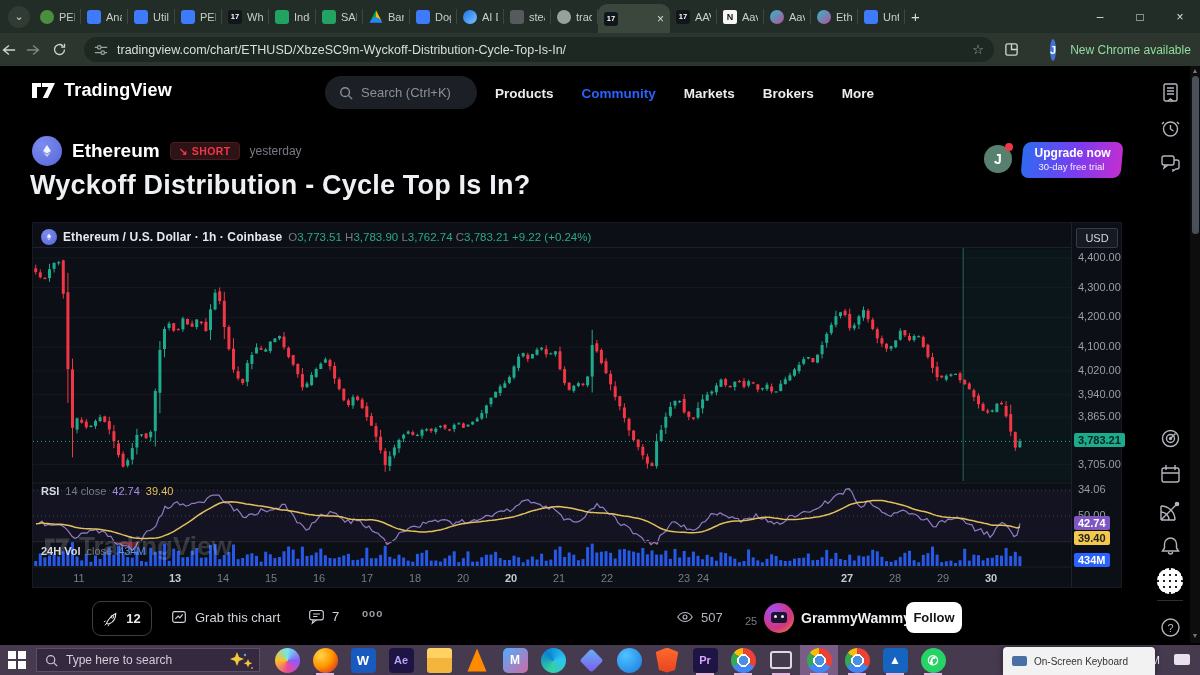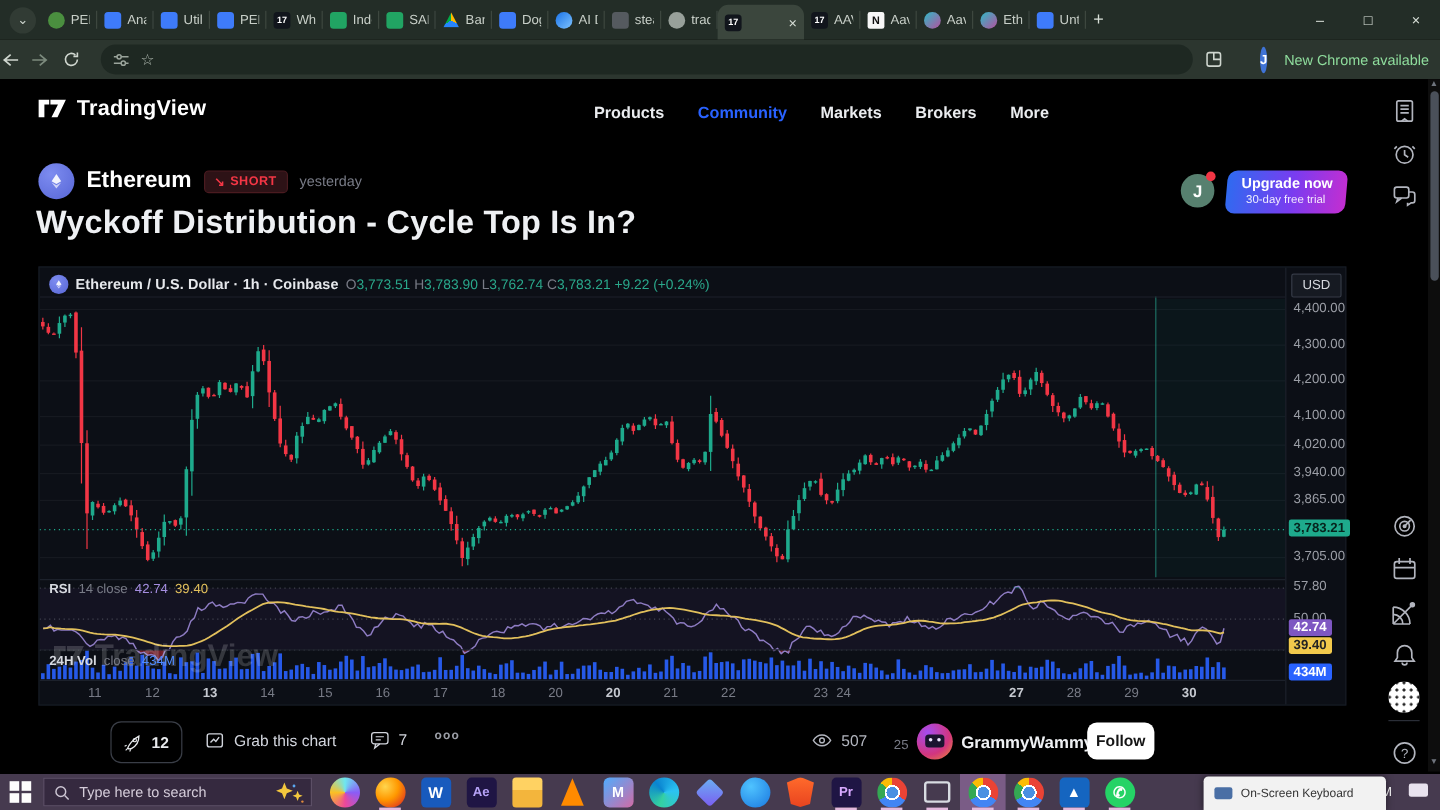--- a/index.html
+++ b/index.html
@@ -250,20 +250,21 @@
         </svg>
       </span>
     <div id="urlpill">
       <span style="margin-right:9px;">
         <svg width="14" height="14" viewBox="0 0 16 16">
             <path d="M1 5h14M1 11h14" stroke="#9aa49b" stroke-width="1.4"></path>
             <circle cx="6" cy="5" r="2" fill="#1e2822" stroke="#9aa49b" stroke-width="1.4"></circle>
             <circle cx="10" cy="11" r="2" fill="#1e2822" stroke="#9aa49b" stroke-width="1.4"></circle>
           </svg>
         </span>
+      <span class="url">tradingview.com/chart/ETHUSD/XbzeSC9m-Wyckoff-Distribution-Cycle-Top-Is-In/</span>
       <span class="gray-ic">☆</span>
     </div>
     <span class="navbtn" style="margin-left:10px;">
       <svg width="15" height="15" viewBox="0 0 16 16">
           <rect x="2" y="2" width="12" height="12" rx="2" stroke="#cfd6cf" stroke-width="1.4" fill="none"></rect>
           <path d="M8 2v6h6" stroke="#cfd6cf" stroke-width="1.4" fill="none"></path>
         </svg>
       </span>
     <span style="width:1px;height:16px;background:#4a544c;margin-left:8px;"></span>
     <div id="profile-dot">J</div>
@@ -271,20 +272,27 @@
     <span class="navbtn" style="color:#8fdd9d;font-size:13px;">⋮</span>
   </div>
 
   <div id="tvheader">
     <div id="tvlogo">
       <svg width="24" height="15" viewBox="0 0 24 15">
           <path d="M0 0h9v4H5v11H0z" fill="#fff"></path>
           <path d="M10 0h13l-7.2 15h-5l5.5-11H10z" fill="#fff"></path>
         </svg>
       <span>TradingView</span>
+    </div>
+    <div id="tvsearch">
+      <svg width="14" height="14" viewBox="0 0 16 16">
+          <circle cx="7" cy="7" r="5" stroke="#8a8f99" stroke-width="1.6" fill="none"></circle>
+          <path d="M11 11l4 4" stroke="#8a8f99" stroke-width="1.6"></path>
+        </svg>
+      <span>Search (Ctrl+K)</span>
     </div>
     <div id="tvnav">
         <span class="nav-item">Products</span>
         <span class="nav-item hl">Community</span>
         <span class="nav-item">Markets</span>
         <span class="nav-item">Brokers</span>
         <span class="nav-item">More</span>
       </div>
     <div id="tv-avatar">
         <span>J</span>
@@ -1048,21 +1056,21 @@
     <div id="axis-col">
       <div id="usd-btn">USD</div>
     <div class="tick" style="top: 27.9231px;">4,400.00</div>
         <div class="tick" style="top: 57.6667px;">4,300.00</div>
         <div class="tick" style="top: 87.4103px;">4,200.00</div>
         <div class="tick" style="top: 117.154px;">4,100.00</div>
         <div class="tick" style="top: 140.949px;">4,020.00</div>
         <div class="tick" style="top: 164.744px;">3,940.00</div>
         <div class="tick" style="top: 187.051px;">3,865.00</div>
         <div class="tick" style="top: 234.641px;">3,705.00</div>
-        <div class="tick" style="top: 260.167px;">57.80</div>
+        <div class="tick" style="top: 260.167px;">34.06</div>
         <div class="tick" style="top: 286px;">50.00</div>
         <div class="badge" style="top: 210.379px; background: rgb(30, 170, 140); color: rgb(6, 37, 30);">3,783.21</div>
         <div class="badge" style="top: 292.502px; background: rgb(126, 87, 194); color: rgb(255, 255, 255);">42.74</div>
         <div class="badge" style="top: 307.502px; background: rgb(242, 201, 76); color: rgb(35, 35, 35);">39.40</div>
         <div class="badge" style="top: 330px; background: rgb(41, 98, 255); color: rgb(255, 255, 255);">434M</div>
       </div>
   </div>
 
   <div id="rail">
       <div class="rail-ic" style="top: 78px;">

